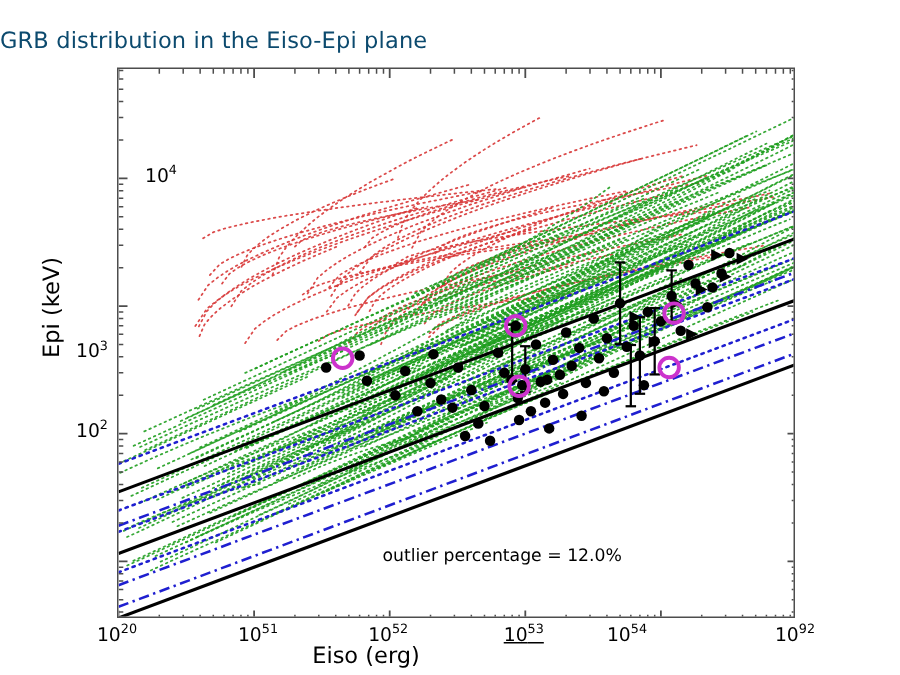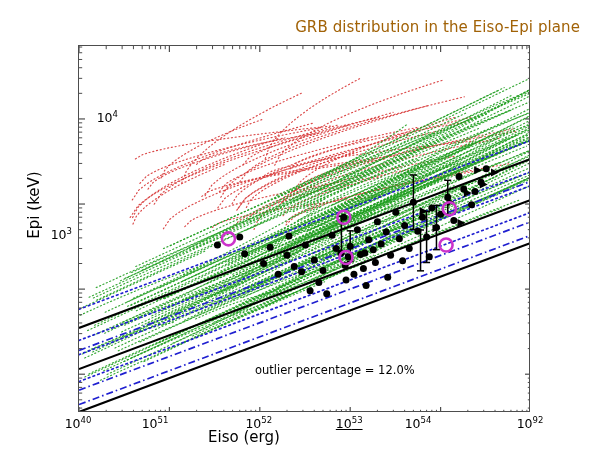--- a/index.html
+++ b/index.html
@@ -4,22 +4,22 @@
 <style>
   html,body{margin:0;padding:0;}
   body{
     width:600px;height:450px;background:#ffffff;overflow:hidden;
     font-family:"DejaVu Sans","Liberation Sans",sans-serif;
     color:#000;
   }
   #figure{position:relative;width:600px;height:450px;}
 
   #title{
-    position:absolute;left:0;top:18px;width:580px;text-align:right;
-    font-size:15px;color:#a16207;letter-spacing:0.1px;
+    position:absolute;left:0;top:18px;width:580px;text-align:left;
+    font-size:15px;color:#0c4a6e;letter-spacing:0.1px;
   }
 
   
   #plot{
     position:absolute;left:78px;top:45px;width:452px;height:367px;
     border:1.4px solid #4d4d4d;box-sizing:border-box;overflow:hidden;
     background:#fff;
   }
   #svgwrap{position:absolute;left:0;top:0;width:452px;height:367px;}
 
@@ -553,26 +553,27 @@
           <line x1="452" y1="13.4744890429605" x2="448.8" y2="13.4744890429605" stroke="#4d4d4d" stroke-width="1"></line>
           <line x1="0" y1="6.737244521480193" x2="3.2" y2="6.737244521480193" stroke="#4d4d4d" stroke-width="1"></line>
           <line x1="452" y1="6.737244521480193" x2="448.8" y2="6.737244521480193" stroke="#4d4d4d" stroke-width="1"></line>
           <line x1="0" y1="1.040985442679471" x2="3.2" y2="1.040985442679471" stroke="#4d4d4d" stroke-width="1"></line>
           <line x1="452" y1="1.040985442679471" x2="448.8" y2="1.040985442679471" stroke="#4d4d4d" stroke-width="1"></line>
         </g>
     </svg>
   </div>
 
   <div id="ylabels">
+      <div class="ylab" style="top: 279.12px;">10<span class="sup">2</span></div>
       <div class="ylab" style="top: 194.034px; margin-top: 32px;">10<span class="sup">3</span></div>
       <div class="ylab" style="top: 108.947px; margin-left: 46px;">10<span class="sup">4</span></div>
     </div>
   <div id="xlabels">
-      <div class="xlab" style="left: 48px;">10<span class="sup">40</span></div>
-      <div class="xlab" style="left: 125px;">10<span class="sup">51</span></div>
+      <div class="xlab" style="left: 48px;">10<span class="sup">20</span></div>
+      <div class="xlab" style="left: 142px;">10<span class="sup">51</span></div>
       <div class="xlab" style="left: 228.8px;">10<span class="sup">52</span></div>
       <div class="xlab" style="left: 319.2px; text-decoration: underline;">10<span class="sup">53</span></div>
       <div class="xlab" style="left: 388px;">10<span class="sup">54</span></div>
       <div class="xlab" style="left: 500px;">10<span class="sup">92</span></div>
     </div>
 
   <div id="ytitle">Epi (keV)</div>
   <div id="xtitle">Eiso (erg)</div>
 
   <div id="annotation">outlier percentage = 12.0%</div>

